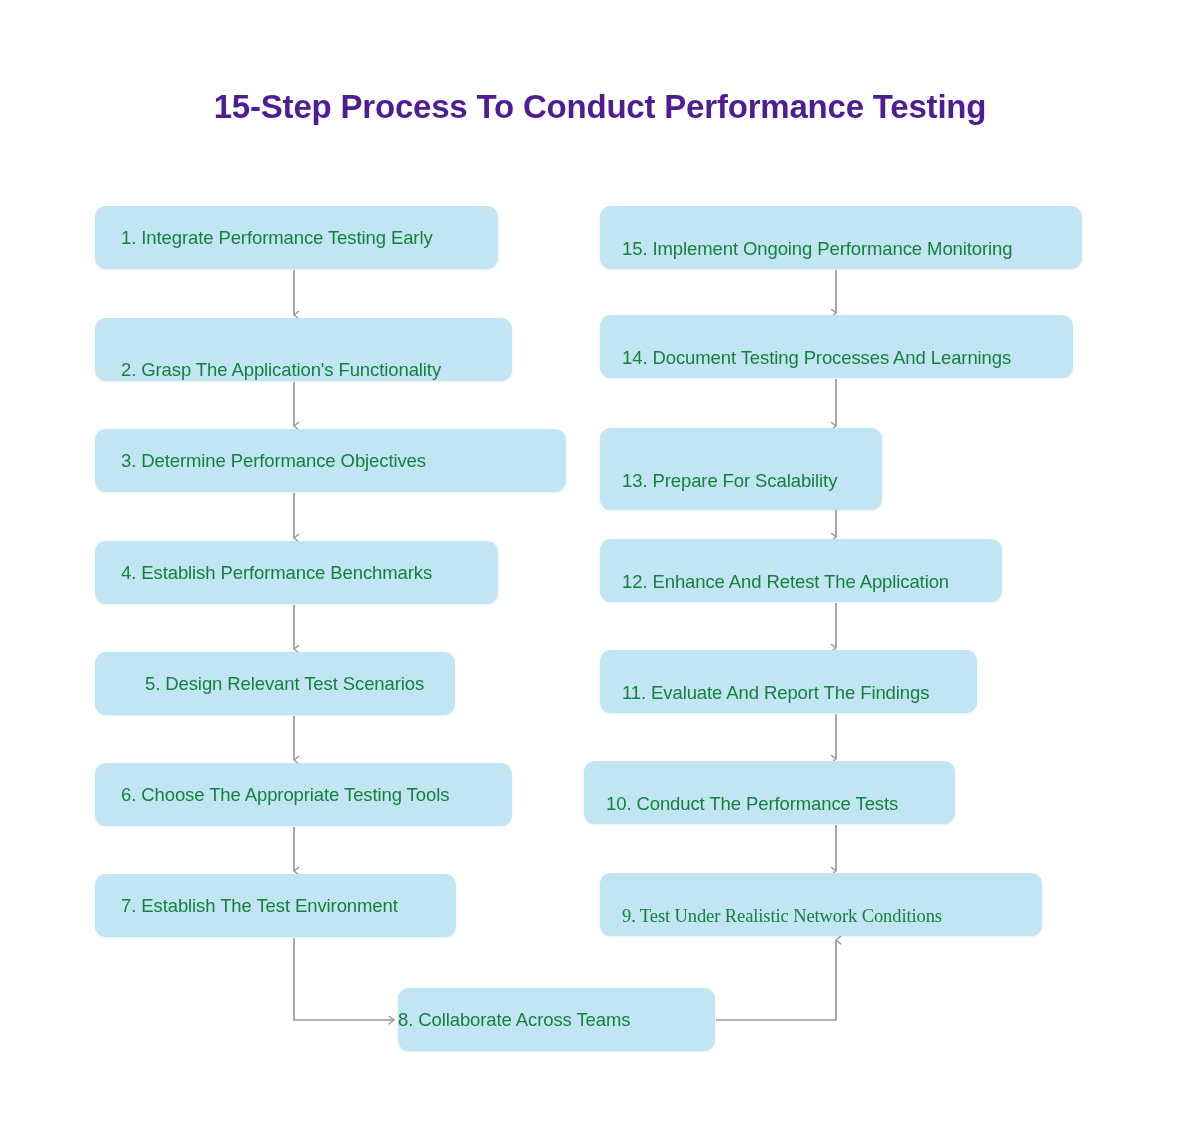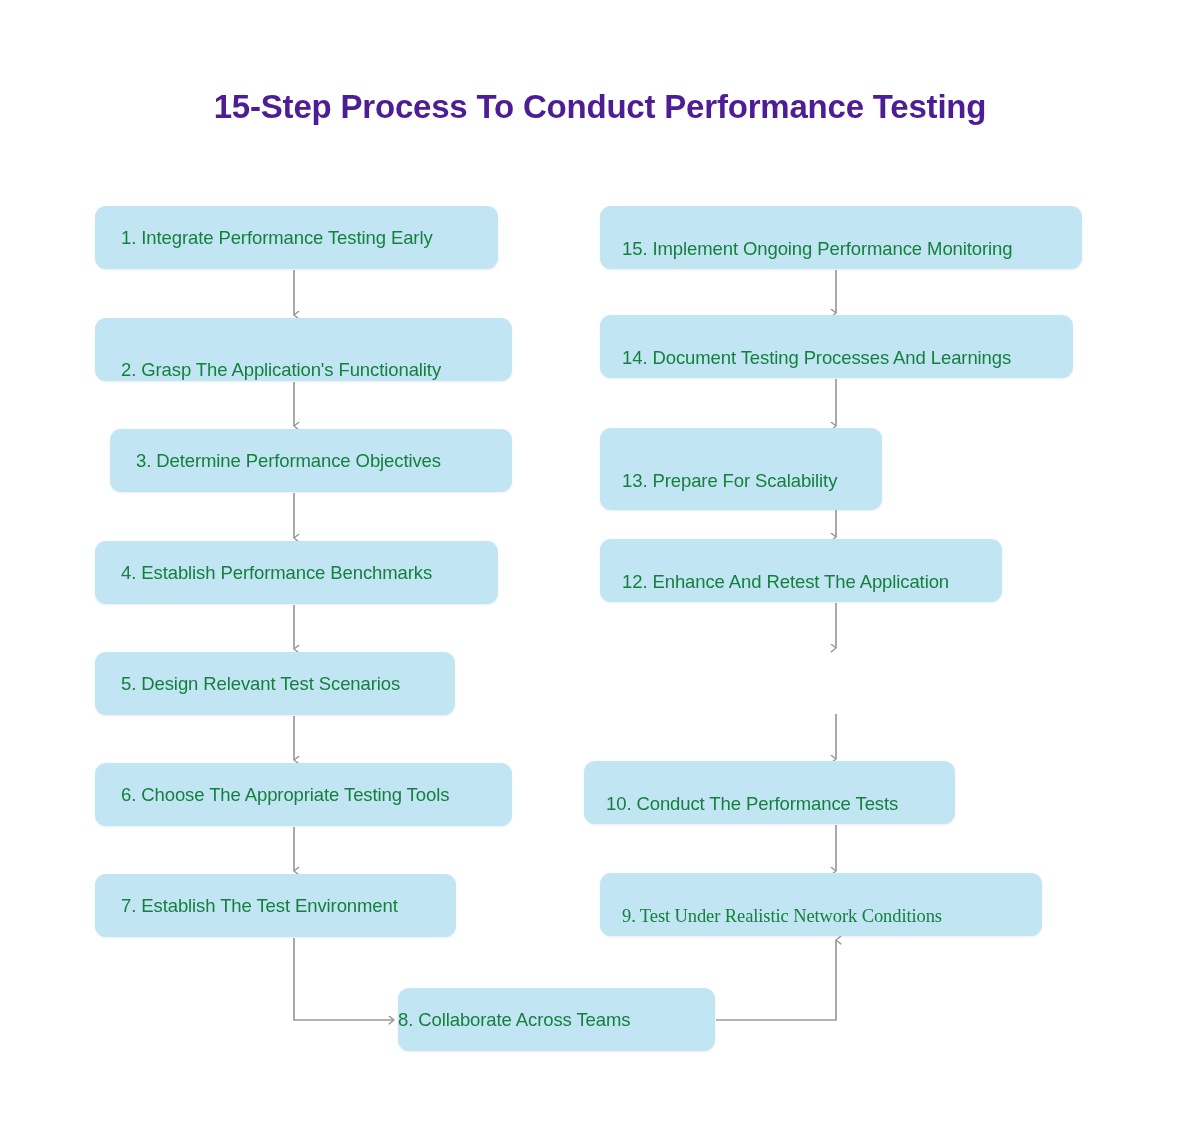--- a/index.html
+++ b/index.html
@@ -99,27 +99,27 @@
       <line x1="836" y1="270" x2="836" y2="313" marker-end="url(#arrowUp)"></line>
     </g>
   </svg>
 
   <div class="node left" style="left:95px;top:206px;width:403px;height:63px;">
     <span class="label">1. Integrate Performance Testing Early</span>
   </div>
   <div class="node left" style="left:95px;top:318px;width:417px;height:63px;align-items:flex-end;">
     <span class="label">2. Grasp The Application's Functionality</span>
   </div>
-  <div class="node left" style="left:110px;top:429px;width:402px;height:63px;">
+  <div class="node left" style="left:95px;top:429px;width:471px;height:63px;">
     <span class="label">3.  Determine Performance Objectives</span>
   </div>
   <div class="node left" style="left:95px;top:541px;width:403px;height:63px;">
     <span class="label">4.  Establish Performance Benchmarks</span>
   </div>
-  <div class="node left" style="left:95px;top:652px;width:360px;height:63px;">
+  <div class="node left" style="left:95px;top:652px;width:360px;height:63px;padding-left:24px;">
     <span class="label">5. Design Relevant Test Scenarios</span>
   </div>
   <div class="node left" style="left:95px;top:763px;width:417px;height:63px;align-items:center;">
     <span class="label">6. Choose The Appropriate Testing Tools</span>
   </div>
   <div class="node left" style="left:95px;top:874px;width:361px;height:63px;">
     <span class="label">7. Establish The Test Environment</span>
   </div>
 
   <div class="node center" style="left:398px;top:988px;width:317px;height:63px;">
@@ -131,20 +131,23 @@
   </div>
   <div class="node right" style="left:600px;top:315px;width:473px;height:63px;">
     <span class="label">14.  Document Testing Processes And Learnings</span>
   </div>
   <div class="node right" style="left:600px;top:428px;width:282px;height:82px;">
     <span class="label">13. Prepare For Scalability</span>
   </div>
   <div class="node right" style="left:600px;top:539px;width:402px;height:63px;">
     <span class="label">12. Enhance And Retest The Application</span>
   </div>
+  <div class="node right" style="left:600px;top:650px;width:377px;height:63px;">
+    <span class="label">11. Evaluate And Report The Findings</span>
+  </div>
   <div class="node right" style="left:584px;top:761px;width:371px;height:63px;">
     <span class="label">10. Conduct The Performance Tests</span>
   </div>
   <div class="node right" style="left:600px;top:873px;width:442px;height:63px;font-family:Liberation Serif, serif;">
     <span class="label">9. Test Under Realistic Network Conditions</span>
   </div>
 
 </div>
 
 </body></html>

